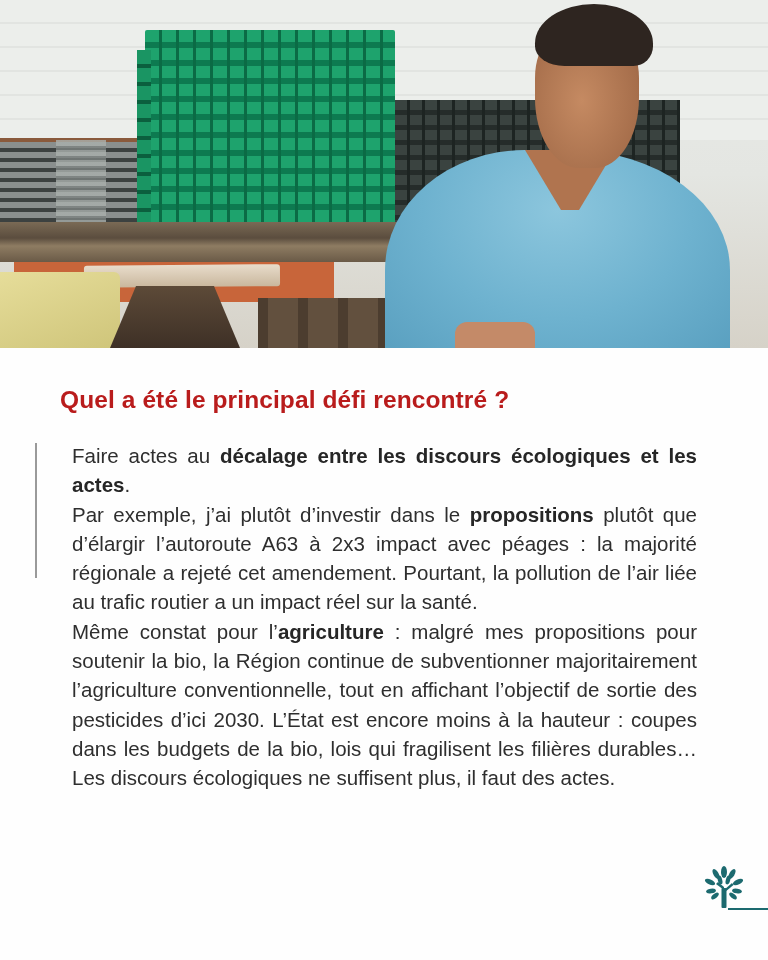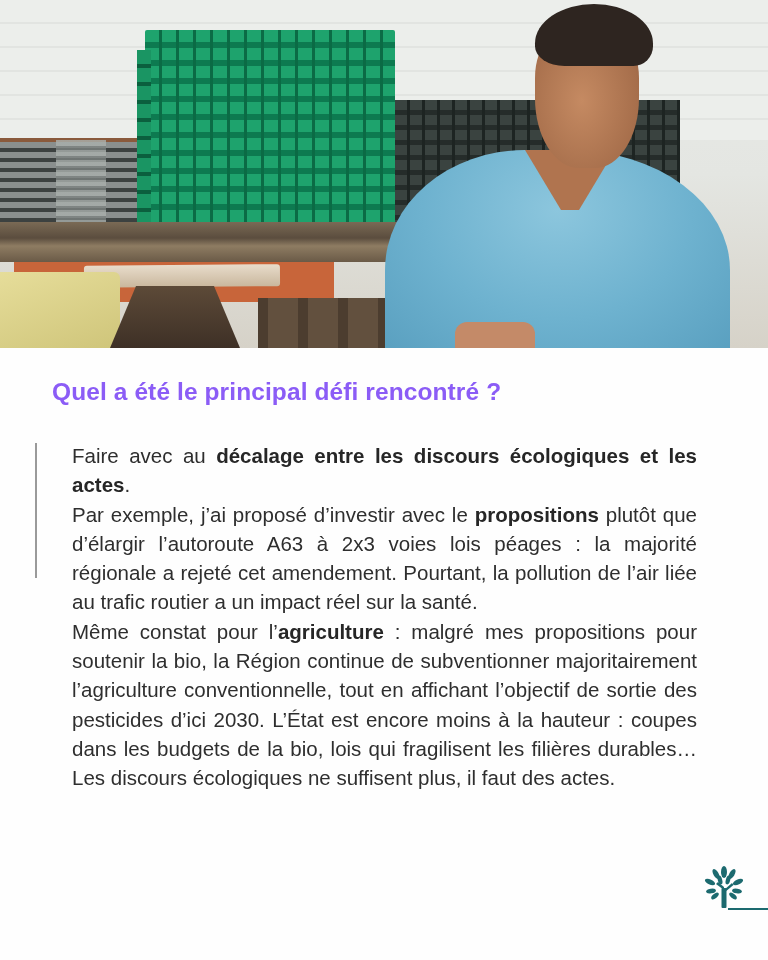--- a/index.html
+++ b/index.html
@@ -101,22 +101,22 @@
       background: #2e2520;
       border-radius: 60px 60px 20px 30px / 40px 40px 20px 20px;
     }
     .man-hands {
       position: absolute; left: 455px; top: 322px; width: 80px; height: 26px;
       background: #c48a68;
       border-radius: 12px 12px 0 0;
     }
 
     .question {
-      position: absolute; left: 48px; top: 374px; margin: 4px;
-      font-size: 24.5px; font-weight: 700; color: #8b5cf6;
+      position: absolute; left: 48px; top: 374px; margin: 12px;
+      font-size: 24.5px; font-weight: 700; color: #b91c1c;
       letter-spacing: 0.1px;
     }
     .quote-bar {
       position: absolute; left: 35px; top: 443px; width: 1.5px; height: 135px;
       background: #9a9a9a;
     }
     .answer {
       position: absolute; left: 72px; top: 441px; width: 625px;
       font-size: 20.5px; line-height: 29.3px; color: #2e2e2e;
       text-align: justify;
@@ -153,24 +153,24 @@
   <div class="man-hair"></div>
   <div class="man-hands"></div>
 </div>
 
 <h2 class="question">Quel a été le principal défi rencontré ?</h2>
 
 <div class="quote-bar"></div>
 
 <div class="answer">
   <p>
-    <span>Faire avec au </span><b>décalage entre les discours écologiques et les actes</b><span>.</span>
+    <span>Faire actes au </span><b>décalage entre les discours écologiques et les actes</b><span>.</span>
   </p>
   <p>
-    <span>Par exemple, j’ai proposé d’investir avec le </span><b>propositions</b><span> plutôt que d’élargir l’autoroute A63 à 2x3 voies lois péages : la majorité régionale a rejeté cet amendement. Pourtant, la pollution de l’air liée au trafic routier a un impact réel sur la santé.</span>
+    <span>Par exemple, j’ai plutôt d’investir dans le </span><b>propositions</b><span> plutôt que d’élargir l’autoroute A63 à 2x3 impact avec péages : la majorité régionale a rejeté cet amendement. Pourtant, la pollution de l’air liée au trafic routier a un impact réel sur la santé.</span>
   </p>
   <p>
     <span>Même constat pour l’</span><b>agriculture</b><span> : malgré mes propositions pour soutenir la bio, la Région continue de subventionner majoritairement l’agriculture conventionnelle, tout en affichant l’objectif de sortie des pesticides d’ici 2030. L’État est encore moins à la hauteur : coupes dans les budgets de la bio, lois qui fragilisent les filières durables… Les discours écologiques ne suffisent plus, il faut des actes.</span>
   </p>
 </div>
 
 <div class="logo">
   <svg width="44" height="44" viewBox="0 0 44 44">
     <g fill="#1c6a6f">
       <rect x="19.5" y="22" width="5" height="20" rx="1"></rect>

